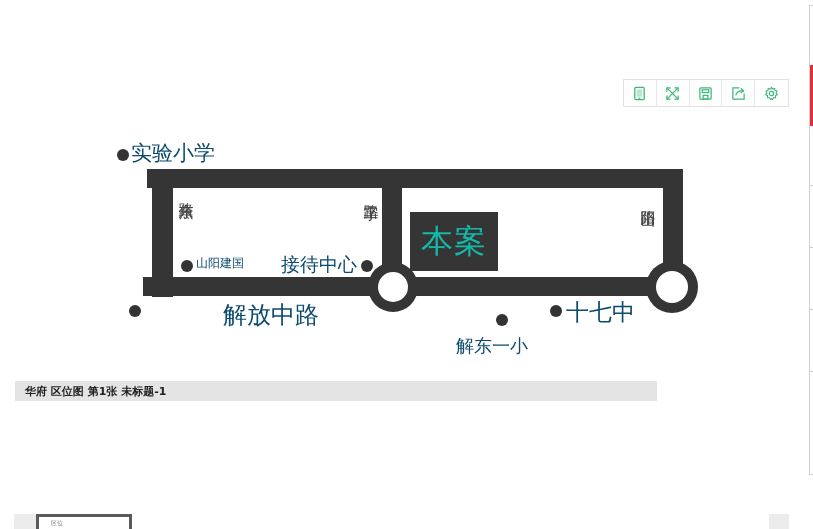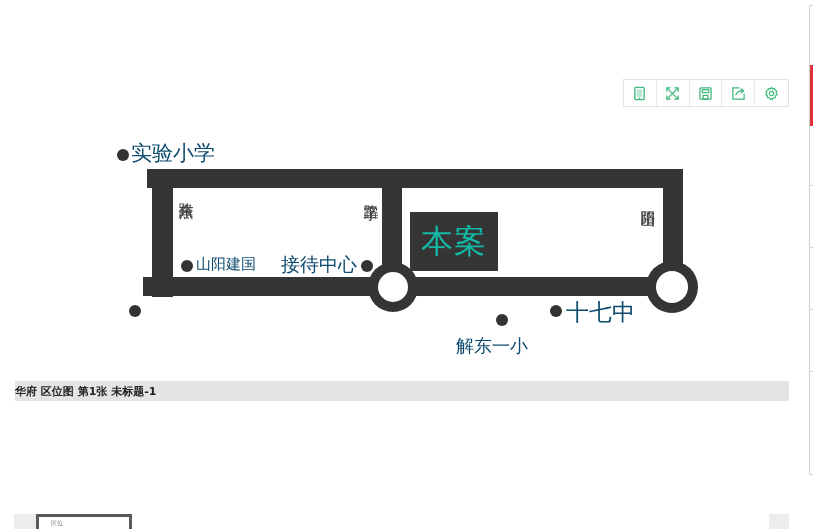--- a/index.html
+++ b/index.html
@@ -32,22 +32,22 @@
     }
     .project-box {
       position: absolute; left: 410px; top: 82px; width: 88px; height: 59px;
       background: #353535; display: flex; align-items: center; justify-content: center;
     }
     .project-box span {
       color: #14b8a6; font-size: 32px; font-family: "DejaVu Sans", sans-serif; letter-spacing: 1px;
     }
 
     .caption-bar {
-      position: absolute; left: 15px; top: 381px; width: 774px; height: 20px;
-      background: #e4e4e4; display: flex; align-items: center; padding-left: 0;
+      position: absolute; left: 15px; top: 381px; width: 642px; height: 20px;
+      background: #e4e4e4; display: flex; align-items: center; padding-left: 10px;
     }
     .caption-bar span {
       font-size: 11px; font-weight: bold; color: #222; font-family: "DejaVu Sans", sans-serif;
     }
 
     .scroll-track {
       position: absolute; left: 809px; top: 5px; width: 1px; height: 470px; background: #d0d0d0;
     }
     .scroll-tick {
       position: absolute; left: 809px; width: 4px; height: 1px; background: #d0d0d0;
@@ -137,22 +137,23 @@
     <circle cx="367" cy="136" r="6" fill="#333"></circle>
     <circle cx="135" cy="181" r="6" fill="#333"></circle>
     <circle cx="502" cy="190" r="6" fill="#333"></circle>
     <circle cx="556" cy="181" r="6" fill="#333"></circle>
   </svg>
 
   <span class="lbl" style="left:131px; top:13px; font-size:21px;">实验小学</span>
   <span class="vlbl" style="left:178px; top:62px; font-size:15px;">焦东路</span>
   <span class="vlbl" style="left:363px; top:64px; font-size:15px;">工字路</span>
   <span class="vlbl" style="left:640px; top:70px; font-size:15px;">山阳路</span>
-  <span class="lbl" style="left:196px; top:127px; font-size:15px;">山阳建国</span>
+  <span class="lbl" style="left:196px; top:127px; font-size:12px;">山阳建国</span>
   <span class="lbl" style="left:281px; top:125px; font-size:19px;">接待中心</span>
+  <span class="lbl" style="left:223px; top:173px; font-size:24px;">解放中路</span>
   <span class="lbl" style="left:456px; top:207px; font-size:18px;text-align:center;">解东一小</span>
   <span class="lbl" style="left:566px; top:171px; font-size:23px;">十七中</span>
 
   <div class="project-box">
     <span>本案</span>
   </div>
 </div>
 
 <div class="caption-bar">
   <span>华府 区位图 第1张 未标题-1</span>

